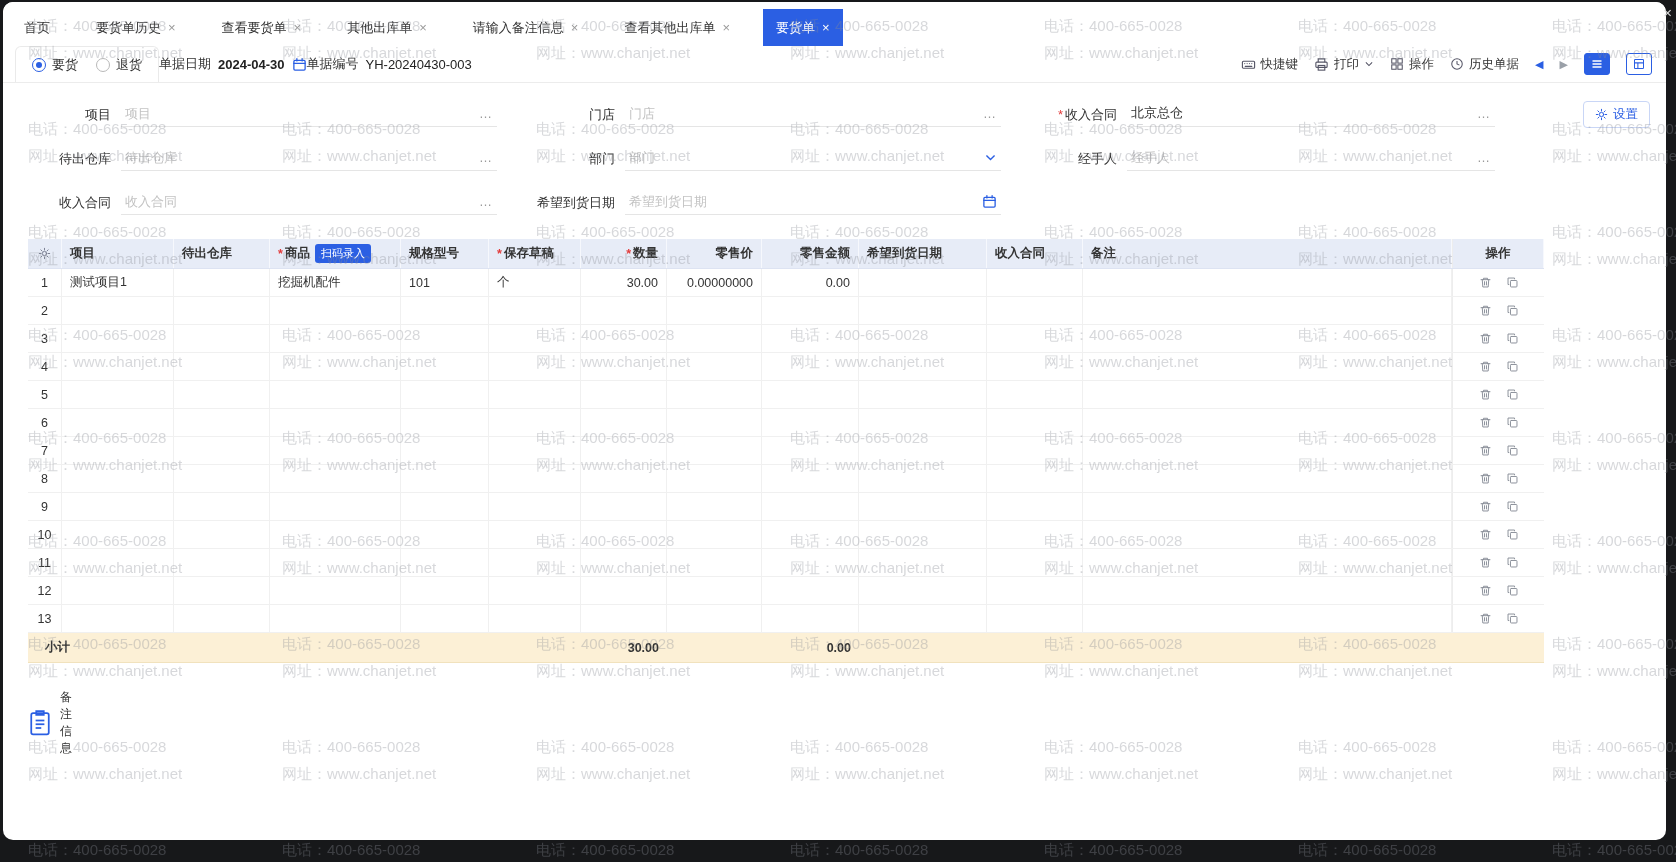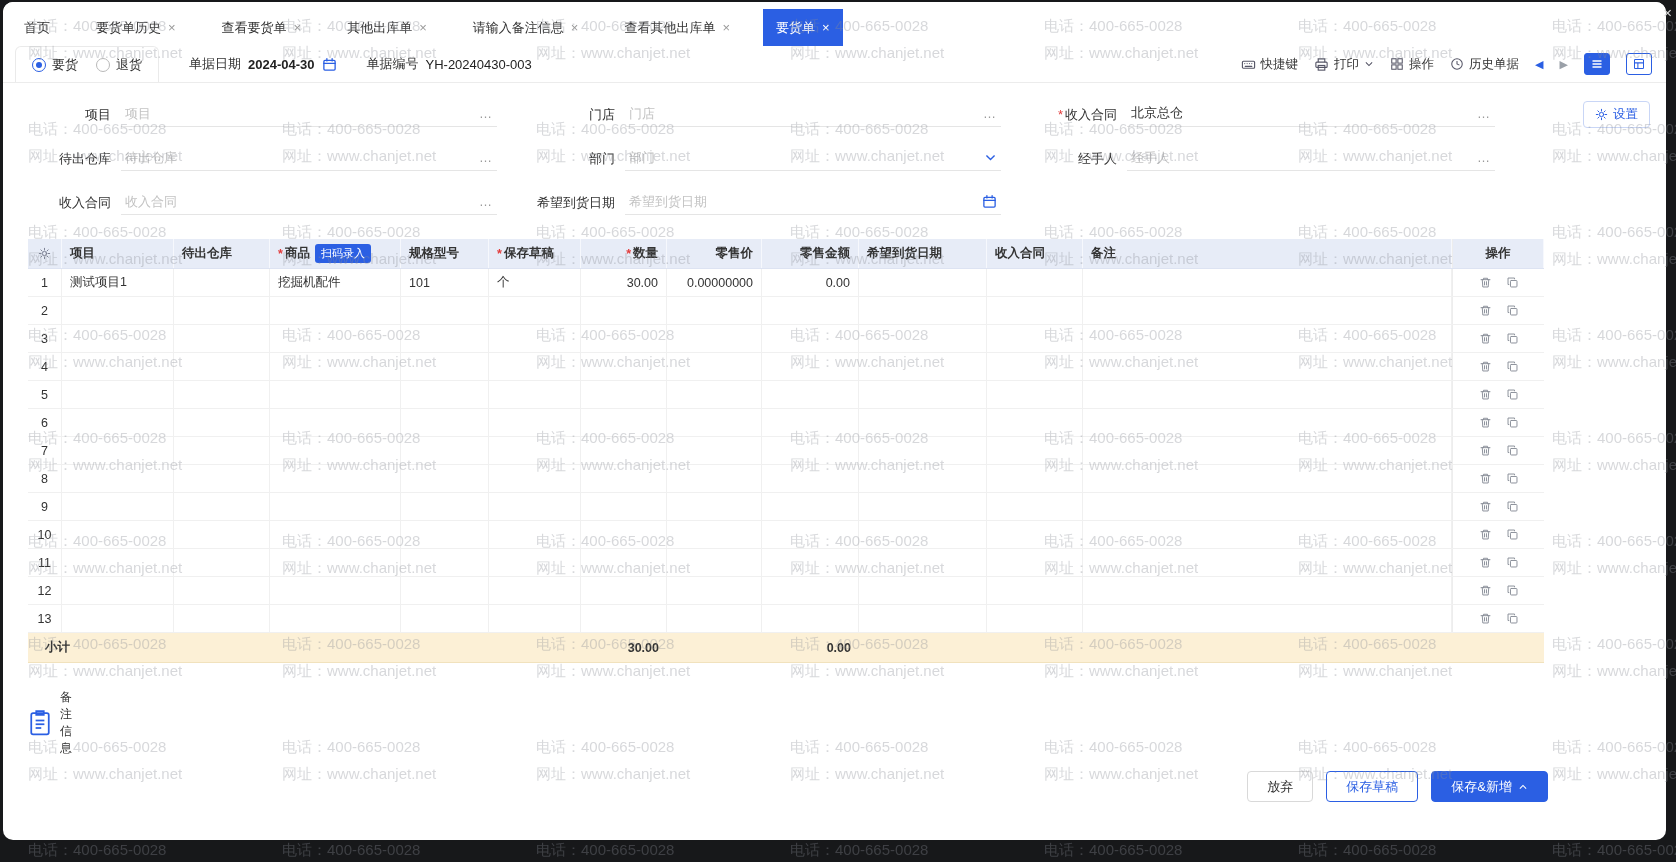--- a/index.html
+++ b/index.html
@@ -42,21 +42,21 @@
   }
   .type-card {
     margin-left:12px; height:36px; align-self:flex-end;
     border:1px solid #eaeaea; border-bottom:none; border-radius:6px 6px 0 0;
     display:flex; align-items:center; gap:18px; padding:0 16px; background:#fff;
   }
   .radio-item { display:flex; align-items:center; gap:6px; cursor:pointer; }
   .radio-dot { width:14px; height:14px; border-radius:50%; border:1px solid #b9b9b9; position:relative; background:#fff; }
   .radio-dot.selected { border-color:#2b5fe3; }
   .radio-dot.selected::after { content:''; position:absolute; inset:3px; border-radius:50%; background:#2b5fe3; }
-  .tb-field { display:flex; align-items:center; gap:7px; margin-left:30px; }
+  .tb-field { display:flex; align-items:center; gap:7px; }
   .tb-label { color:#333; }
   .tb-value { color:#222; }
   .tb-value.bold { font-weight:bold; }
   .icon { display:inline-flex; align-items:center; color:#556; }
   .icon.blue { color:#2b5fe3; }
   .tb-right { margin-left:auto; display:flex; align-items:center; gap:16px; font-size:12.5px; color:#333; }
   .tb-item { display:flex; align-items:center; gap:5px; cursor:pointer; }
   .nav-arrow { font-size:11px; cursor:pointer; }
   .nav-arrow.left { color:#2b5fe3; }
   .nav-arrow.right { color:#9aa0a8; }
@@ -834,36 +834,20 @@
             <path d="M9 2.5h6v3H9z"></path>
             <line x1="8.5" y1="10" x2="15.5" y2="10"></line>
             <line x1="8.5" y1="13" x2="15.5" y2="13"></line>
             <line x1="8.5" y1="16" x2="13" y2="16"></line>
           </svg>
       </span>
       <span class="note-icon-label">备注信息</span>
     </div>
   </div>
 
-  <div class="footer-bar">
-    <button class="btn btn-plain">
-      <span>放弃</span>
-    </button>
-    <button class="btn btn-outline">
-      <span>保存草稿</span>
-    </button>
-    <button class="btn btn-primary">
-      <span>保存&amp;新增</span>
-      <span class="icon" style="color:#fff">
-        <svg width="10" height="10" viewBox="0 0 16 16" fill="none" stroke="currentColor" stroke-width="1.8">
-            <polyline points="3,10.5 8,5.5 13,10.5"></polyline>
-          </svg>
-      </span>
-    </button>
-  </div>
 </div>
 
 <span class="win-close">×</span>
 
 <div class="watermark">
     <div class="wm-tile" style="left: 28px; top: 12px;">
       <div>电话：400-665-0028</div>
       <div>网址：www.chanjet.net</div>
     </div>
     <div class="wm-tile" style="left: 282px; top: 12px;">

